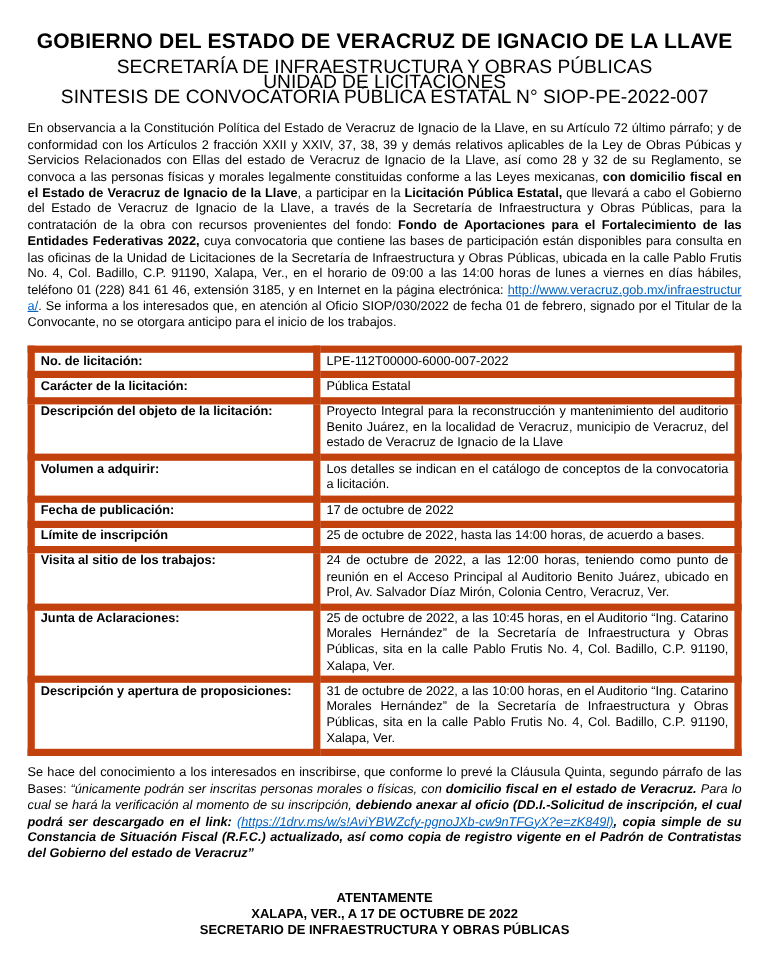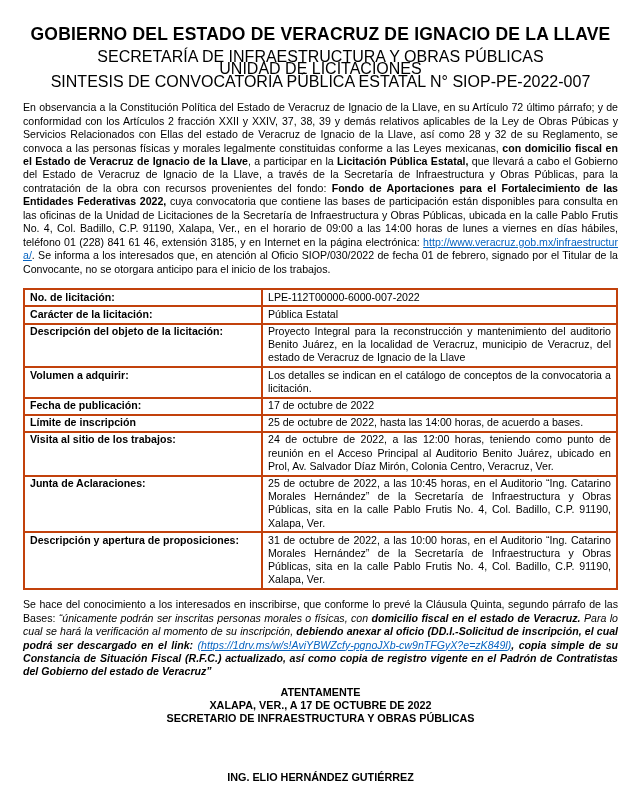--- a/index.html
+++ b/index.html
@@ -30,26 +30,26 @@
   .b { font-weight: bold; }
   .i { font-style: italic; }
   a.doc-link { color: var(--link); text-decoration: underline; cursor: pointer; word-break: break-all; }
 
   
   table.lic {
     width: 100%; margin-top: 12px;
     border-collapse: collapse; border: 2px solid #000;
     font-size: 10.6px; line-height: 13.2px;
   }
-  table.lic td { border: 2px solid #c2410c; vertical-align: top; padding: 0.5px 5px 1.5px 5px; }
+  table.lic td { border: 6px solid #c2410c; vertical-align: top; padding: 0.5px 5px 1.5px 5px; }
   td.label-cell { width: 238px; font-weight: bold; }
   td.value-cell { text-align: justify; text-justify: inter-word; }
 
   
-  .sig { margin-top: 7px; text-align: center; font-weight: bold; font-size: 10.8px; line-height: 13.2px; }
+  .sig { margin-top: 24px; text-align: center; font-weight: bold; font-size: 10.8px; line-height: 13.2px; }
   .signatory { margin-top: 45px; text-align: center; font-weight: bold; font-size: 10.8px; }
 </style>
 </head>
 <body>
 
 <div class="page">
 
   <div class="hdr">
     <div class="hdr-title">GOBIERNO DEL ESTADO DE VERACRUZ DE IGNACIO DE LA LLAVE</div>
     <div class="hdr-sub">SECRETARÍA DE INFRAESTRUCTURA Y OBRAS PÚBLICAS</div>

